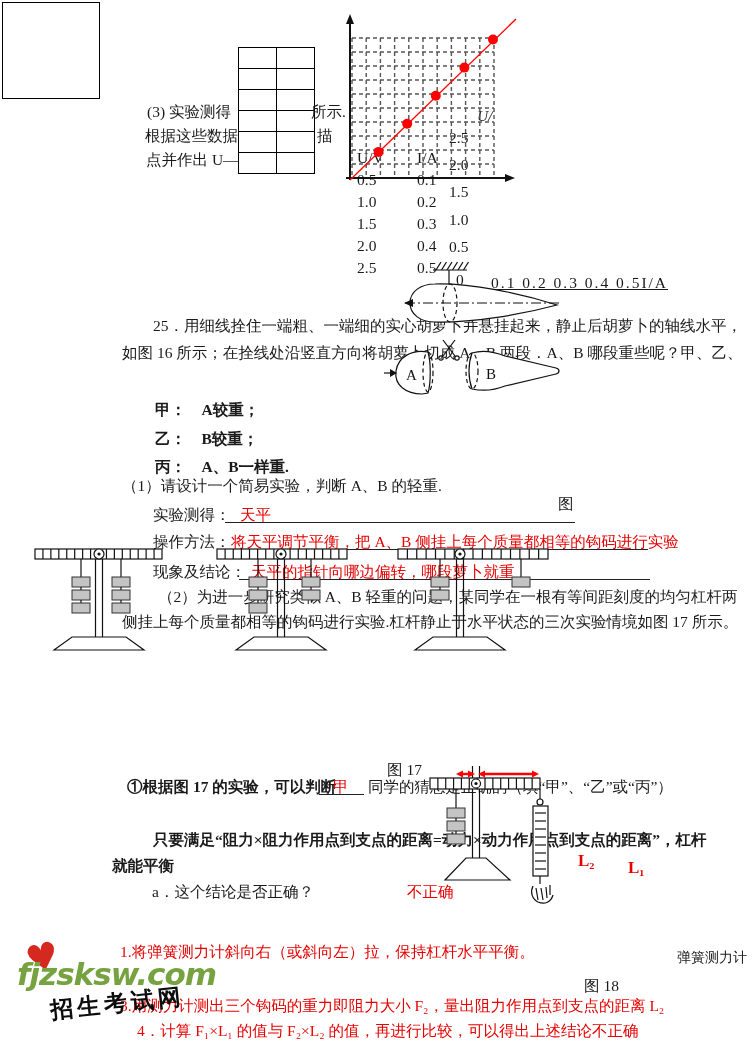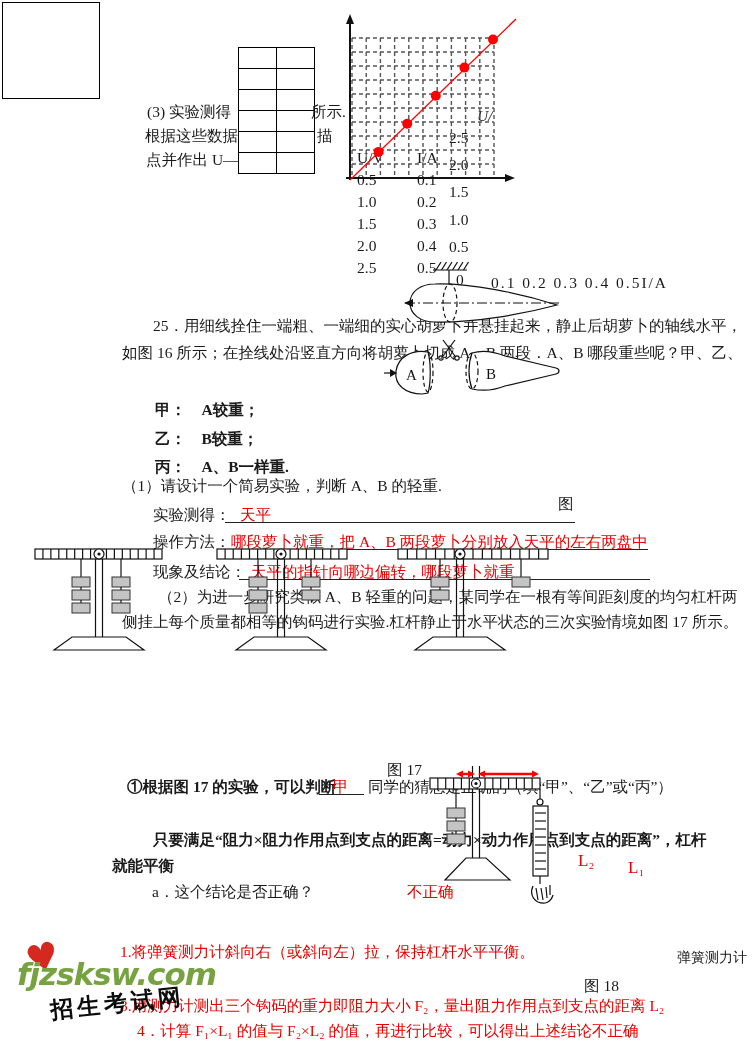--- a/index.html
+++ b/index.html
@@ -15,21 +15,21 @@
   .col{position:absolute;line-height:27.2px;}
   .meas{position:absolute;line-height:22px;}
   .meas span{display:inline-block;width:60px;}
   svg{position:absolute;overflow:visible;}
   .grid-line{stroke:#555;stroke-width:1.4;stroke-dasharray:4 3;fill:none;}
   .ink{stroke:#111;fill:none;stroke-width:1.2;}
   .ink2{stroke:#111;fill:none;stroke-width:2;}
   .whitefill{fill:#fff;stroke:#111;stroke-width:1.2;}
   .weight{fill:#c4c4c4;stroke:#333;stroke-width:1;}
   .redln{stroke:var(--gred,#ff0000);fill:none;}
-  .Llab{position:absolute;color:var(--red,#e60000);font-weight:normal;font-size:17px;font-family:"Liberation Serif",serif;}
+  .Llab{position:absolute;color:var(--red,#e60000);font-weight:bold;font-size:17px;font-family:"Liberation Serif",serif;}
   .wm-heart{position:absolute;left:26px;top:936px;color:#d5281e;font-size:37px;transform:rotate(-14deg);font-family:"DejaVu Sans",sans-serif;}
   .wm-site{position:absolute;left:17px;top:956px;color:var(--green,#76a240);font-style:italic;font-weight:bold;
            font-size:31px;letter-spacing:-1px;font-family:"DejaVu Sans",sans-serif;}
   .wm-tag{position:absolute;left:50px;top:988px;color:#0d0d0d;font-size:23px;font-weight:bold;letter-spacing:4px;
           transform:rotate(-6deg);font-family:"DejaVu Sans",sans-serif;}
 </style>
 </head>
 <body>
 
 <div id="page">
@@ -82,21 +82,21 @@
 
   <span class="t" style="left:477px;top:107px;font-style:italic;">U/</span>
   <div class="col" style="left:449px;top:124px;">
     <div>2.5</div>
     <div>2.0</div>
     <div>1.5</div>
     <div>1.0</div>
     <div>0.5</div>
   </div>
   <span class="t" style="left:456px;top:271px;">0</span>
-  <span class="t" style="left:491px;top:274px;letter-spacing:2px;">0.1 0.2 0.3 0.4 0.5I/A</span>
+  <span class="t" style="left:491px;top:274px;letter-spacing:2px;text-decoration:underline;">0.1 0.2 0.3 0.4 0.5I/A</span>
 
   <svg id="graph-svg" style="left:335px;top:10px;" width="200" height="180" viewBox="335 10 200 180">
       <line x1="352" y1="38" x2="352" y2="178" class="grid-line"></line>
       <line x1="352" y1="38" x2="494" y2="38" class="grid-line"></line>
       <line x1="366.2" y1="38" x2="366.2" y2="178" class="grid-line"></line>
       <line x1="352" y1="52" x2="494" y2="52" class="grid-line"></line>
       <line x1="380.4" y1="38" x2="380.4" y2="178" class="grid-line"></line>
       <line x1="352" y1="66" x2="494" y2="66" class="grid-line"></line>
       <line x1="394.6" y1="38" x2="394.6" y2="178" class="grid-line"></line>
       <line x1="352" y1="80" x2="494" y2="80" class="grid-line"></line>
@@ -132,21 +132,21 @@
   <span class="t b" style="left:155px;top:430px;">乙：　B较重；</span>
   <span class="t b" style="left:155px;top:458px;">丙：　A、B一样重.</span>
   <span class="t" style="left:122px;top:477px;">（1）请设计一个简易实验，判断 A、B 的轻重.</span>
 
   <span class="t" style="left:153px;top:506px;">实验测得：</span>
   <span class="t red" style="left:240px;top:506px;">天平</span>
   <div class="ul" style="left:225px;top:522px;width:350px;"></div>
   <span class="t" style="left:558px;top:495px;">图</span>
 
   <span class="t" style="left:153px;top:533px;">操作方法：</span>
-  <span class="t red" style="left:231px;top:533px;">哪段萝卜就重，把 A、B 两段萝卜分别放入天平的左右两盘中</span>
+  <span class="t red" style="left:231px;top:533px;">将天平调节平衡，把 A、B 侧挂上每个质量都相等的钩码进行实验</span>
   <div class="ul" style="left:224px;top:549px;width:424px;"></div>
 
   <span class="t" style="left:153px;top:563px;">现象及结论：</span>
   <span class="t red" style="left:251px;top:563px;">天平的指针向哪边偏转，哪段萝卜就重</span>
   <div class="ul" style="left:239px;top:579px;width:411px;"></div>
 
   <span class="t" style="left:158px;top:588px;">（2）为进一步研究类似 A、B 轻重的问题，某同学在一根有等间距刻度的均匀杠杆两</span>
   <span class="t" style="left:122px;top:613px;">侧挂上每个质量都相等的钩码进行实验.杠杆静止于水平状态的三次实验情境如图 17 所示。</span>
 
   <svg id="fig16-svg" style="left:360px;top:250px;" width="300" height="152" viewBox="360 250 300 152">

